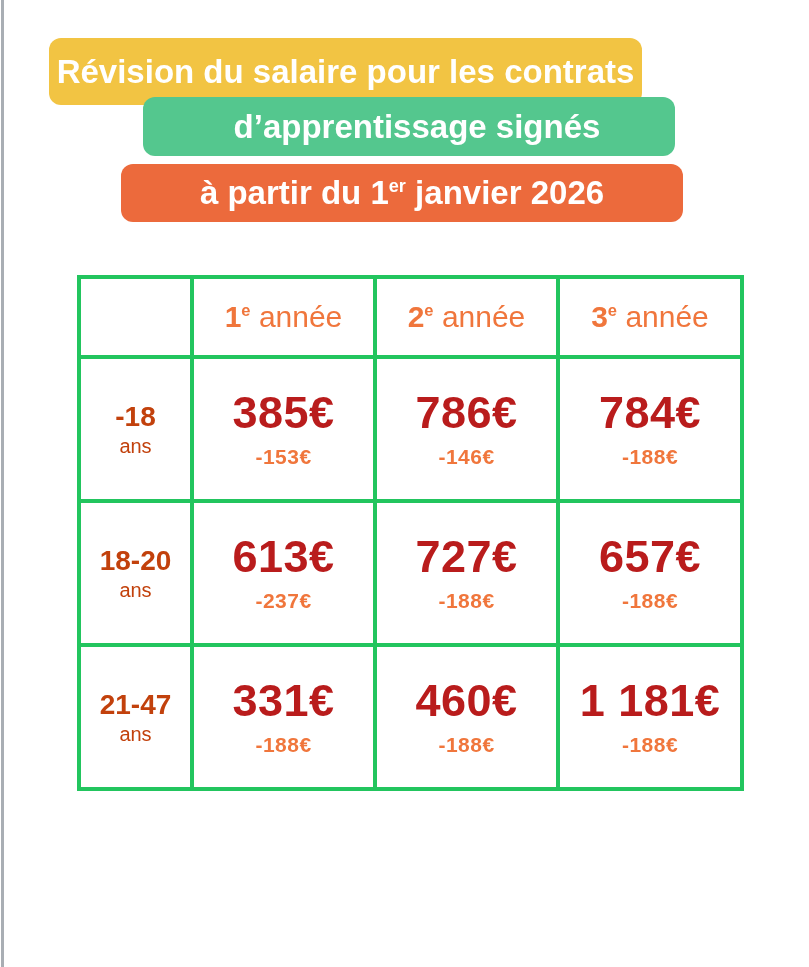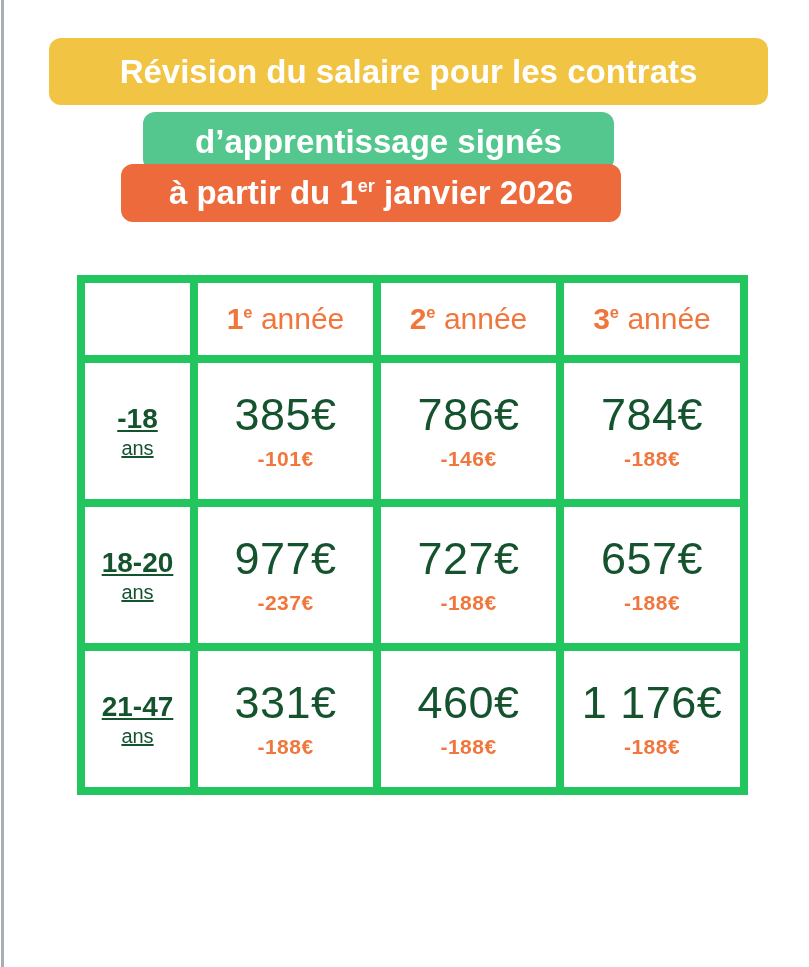--- a/index.html
+++ b/index.html
@@ -6,41 +6,41 @@
   body{background:#ffffff;font-family:"Liberation Sans", sans-serif;}
   .page{position:relative;width:809px;height:967px;background:#ffffff;overflow:hidden;}
 
   .left-rule{position:absolute;left:1px;top:0;width:3px;height:967px;background:#a9aeb4;}
 
   
   .band{position:absolute;display:flex;align-items:center;justify-content:center;
         color:#ffffff;font-weight:bold;font-size:33px;border-radius:12px;white-space:nowrap;}
   .band-text{display:inline;}
   .band sup{font-size:0.55em;line-height:0;}
-  .band-1{left:49px;top:38px;width:719px;height:67px;}
-  .band-2{left:143px;top:112px;width:471px;height:59px;}
-  .band-3{left:121px;top:164px;width:500px;height:58px;}
+  .band-1{left:49px;top:38px;width:593px;height:67px;}
+  .band-2{left:143px;top:97px;width:516px;height:59px;padding-left:16px;}
+  .band-3{left:121px;top:164px;width:562px;height:58px;}
 
   
   table.grid{position:absolute;left:77px;top:275px;border-collapse:collapse;table-layout:fixed;}
-  table.grid td, table.grid th{border:8px solid #22c55e;padding:0;text-align:center;vertical-align:middle;}
+  table.grid td, table.grid th{border:4px solid #22c55e;padding:0;text-align:center;vertical-align:middle;}
   td.corner{border:none;background:transparent;}
   tr.header-row{height:80px;}
   tr.data-row{height:144px;}
 
   th.col-head{color:#f0763c;font-weight:normal;font-size:30px;}
   th.col-head .num{font-weight:bold;}
   th.col-head sup{font-weight:bold;font-size:0.55em;line-height:0;}
 
-  th.age-cell{color:#14532d;font-weight:normal;text-decoration:underline;}
+  th.age-cell{color:#c2410c;font-weight:normal;}
   .age-num{display:block;font-weight:bold;font-size:28px;line-height:1.2;}
   .age-sub{display:block;font-size:20px;line-height:1.2;}
 
   td.val-cell{background:#ffffff;}
-  .amount{color:#14532d;font-weight:normal;font-size:45px;line-height:1;letter-spacing:0.5px;}
+  .amount{color:#b91c1c;font-weight:bold;font-size:45px;line-height:1;letter-spacing:0.5px;}
   .delta{color:#f0763c;font-weight:bold;font-size:21px;margin-top:10px;letter-spacing:0.5px;}
 </style>
 </head>
 <body>
 
 <div class="page">
 
   <div class="left-rule"></div>
 
   <div class="band band-1" style="background-color: rgb(242, 196, 67);">
@@ -71,39 +71,39 @@
       <th class="col-head"><span class="num">3</span><sup>e</sup><span> année</span></th>
     </tr>
 
     <tr class="data-row">
       <th class="age-cell">
         <span class="age-num">-18</span>
         <span class="age-sub">ans</span>
       </th>
       <td class="val-cell">
         <div class="amount">385€</div>
-        <div class="delta">-101€</div>
+        <div class="delta">-153€</div>
       </td>
       <td class="val-cell">
         <div class="amount">786€</div>
         <div class="delta">-146€</div>
       </td>
       <td class="val-cell">
         <div class="amount">784€</div>
         <div class="delta">-188€</div>
       </td>
     </tr>
 
     <tr class="data-row">
       <th class="age-cell">
         <span class="age-num">18-20</span>
         <span class="age-sub">ans</span>
       </th>
       <td class="val-cell">
-        <div class="amount">977€</div>
+        <div class="amount">613€</div>
         <div class="delta">-237€</div>
       </td>
       <td class="val-cell">
         <div class="amount">727€</div>
         <div class="delta">-188€</div>
       </td>
       <td class="val-cell">
         <div class="amount">657€</div>
         <div class="delta">-188€</div>
       </td>
@@ -116,21 +116,21 @@
       </th>
       <td class="val-cell">
         <div class="amount">331€</div>
         <div class="delta">-188€</div>
       </td>
       <td class="val-cell">
         <div class="amount">460€</div>
         <div class="delta">-188€</div>
       </td>
       <td class="val-cell">
-        <div class="amount">1 176€</div>
+        <div class="amount">1 181€</div>
         <div class="delta">-188€</div>
       </td>
     </tr>
 
   </tbody>
     </table>
 
 </div>
 
 </body></html>

